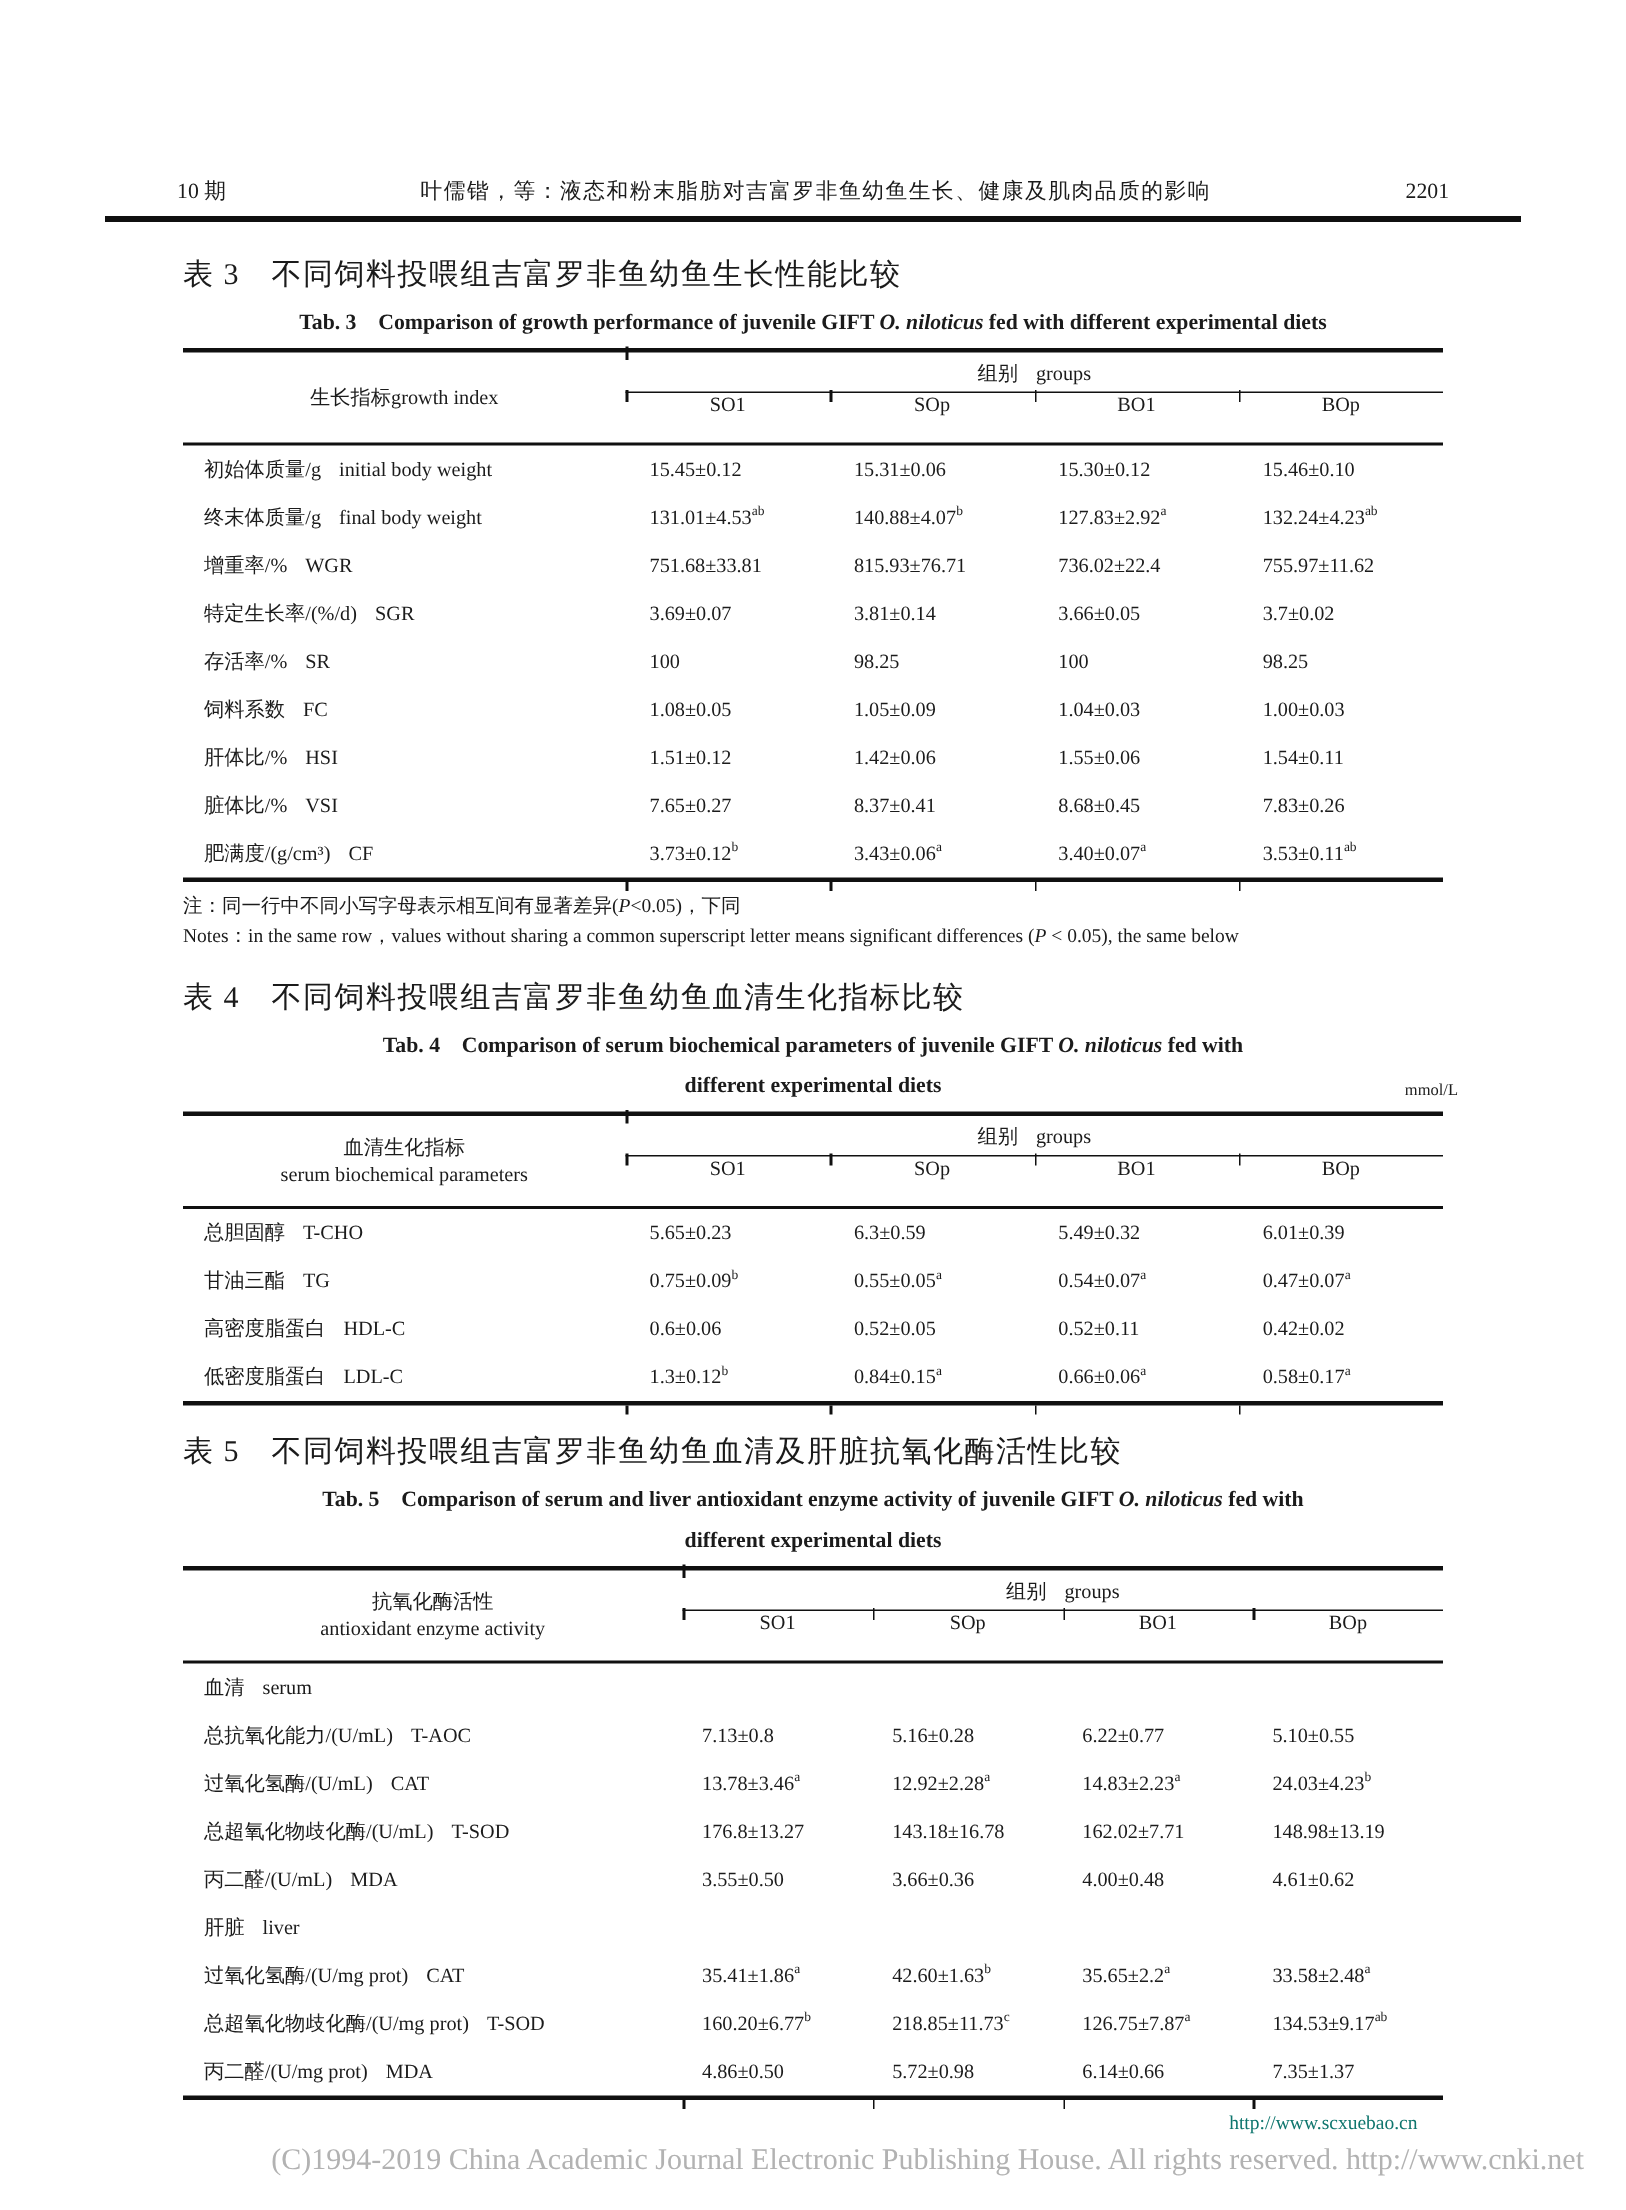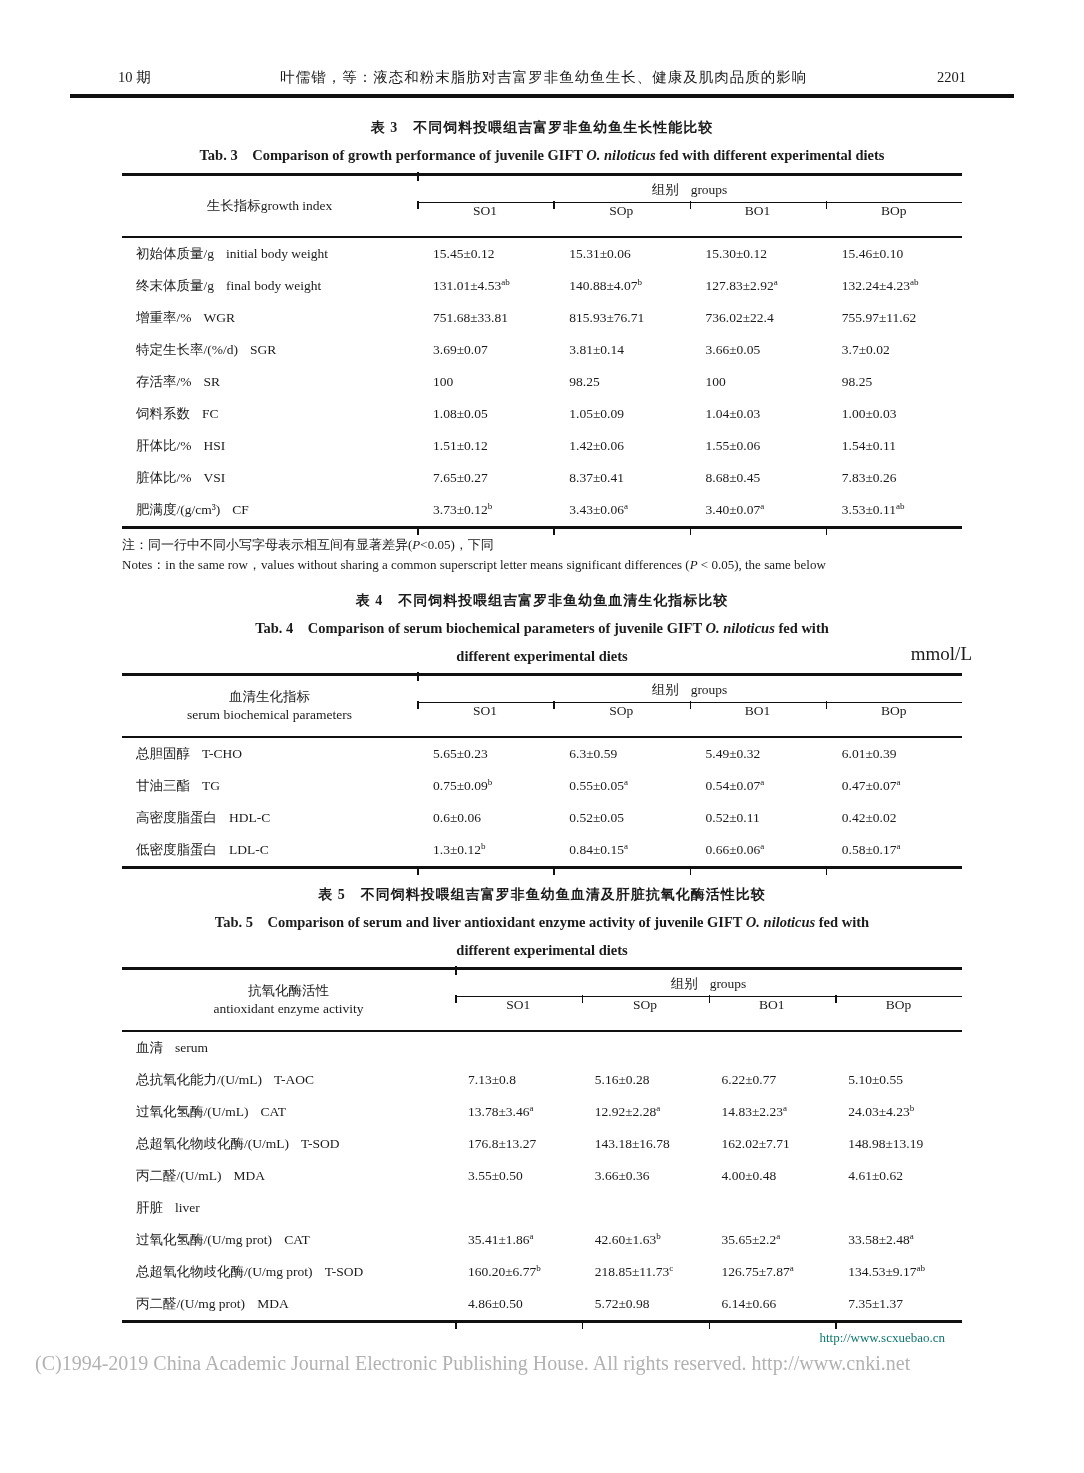--- a/index.html
+++ b/index.html
@@ -2,32 +2,32 @@
 <html><head>
 <meta charset="utf-8">
 <style>
   html,body{margin:0;padding:0;background:#ffffff;}
   .page{position:relative;width:1084px;height:1473px;background:#fff;overflow:hidden;
         font-family:"Liberation Serif","DejaVu Serif",serif;color:#1b1b1b;}
   .it{font-style:italic;}
   .bold{font-weight:normal;}
 
   
-  .runhead{margin:68px 70px 0;padding:0 48px;display:flex;justify-content:space-between;
+  .runhead{margin:118px 70px 0;padding:0 48px;display:flex;justify-content:space-between;
            align-items:baseline;font-size:14.5px;}
   .runhead .mid{flex:1;text-align:center;letter-spacing:1px;}
   .runrule{margin:7px 70px 0;height:3.5px;background:#101010;}
 
   
   .content{margin:0 122px;width:840px;}
 
-  .tbl-title-zh{margin-top:21px;text-align:center;font-weight:bold;font-size:14px;letter-spacing:1px;}
+  .tbl-title-zh{margin-top:21px;font-weight:normal;font-size:20px;letter-spacing:1px;}
   .tbl-title-en{margin-top:9px;text-align:center;font-weight:bold;font-size:14.5px;}
   .tbl-title-en2{margin-top:10px;text-align:center;font-weight:bold;font-size:14.5px;position:relative;}
-  .unit{position:absolute;right:-10px;bottom:0;font-weight:normal;font-size:19px;text-align:right;}
+  .unit{position:absolute;right:-10px;bottom:0;font-weight:normal;font-size:11px;text-align:right;}
 
   
   .tbl{margin-top:8px;font-size:13.5px;}
   .thead{position:relative;border-top:3px solid #101010;border-bottom:2.5px solid #101010;}
   .stub-head{position:absolute;left:0;top:0;bottom:0;display:flex;flex-direction:column;
              justify-content:center;align-items:center;line-height:18px;}
   .stub-head.inline{flex-direction:row;}
   .group-label{text-align:center;height:26px;line-height:27px;border-bottom:1.5px solid #101010;}
   .group-label .en{margin-left:12px;}
   .cols{display:flex;height:33px;}
@@ -53,21 +53,21 @@
   .t5 .cell{width:126.75px;padding-left:13px;}
 
   .tick{position:absolute;width:1.5px;background:#101010;}
   .tick-top{top:-4px;height:9px;}
   .tick-mid{top:25px;height:8px;}
 
   .notes{margin-top:6px;font-size:13px;line-height:20px;}
 
   .link-line{margin-top:7px;text-align:right;padding-right:17px;font-size:13px;}
   .link-line a{color:#0f766e;text-decoration:none;}
-  .copyright{margin:6px 28px 0 35px;color:#b2b2b2;font-size:20px;white-space:nowrap;}
+  .copyright{margin:6px 28px 0 35px;color:#b2b2b2;font-size:20px;white-space:nowrap;text-align:right;}
 </style>
 </head>
 <body>
 
 <div class="page">
 
   <div class="runhead">
     <span>10 期</span>
     <span class="mid">叶儒锴，等：液态和粉末脂肪对吉富罗非鱼幼鱼生长、健康及肌肉品质的影响</span>
     <span>2201</span>

